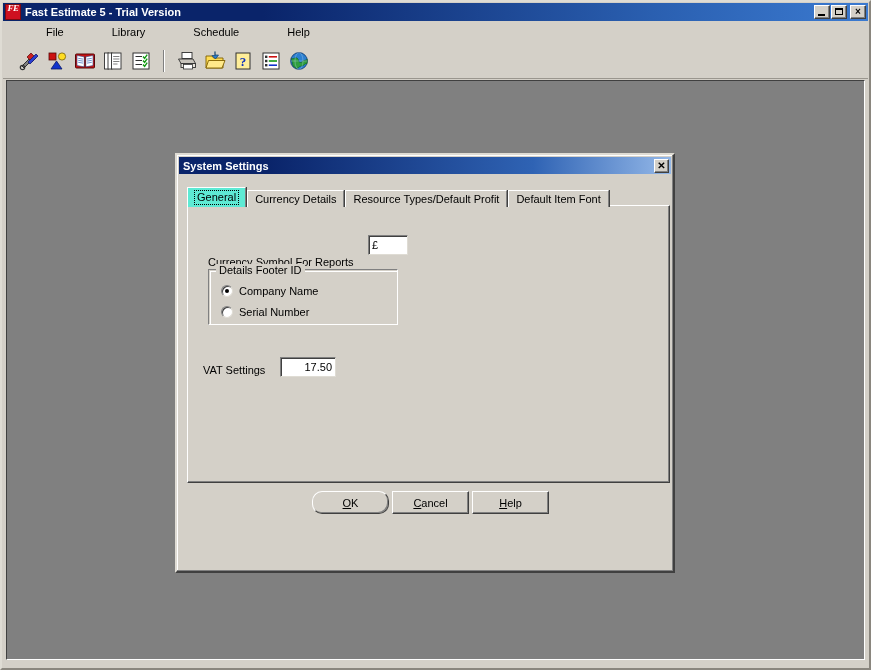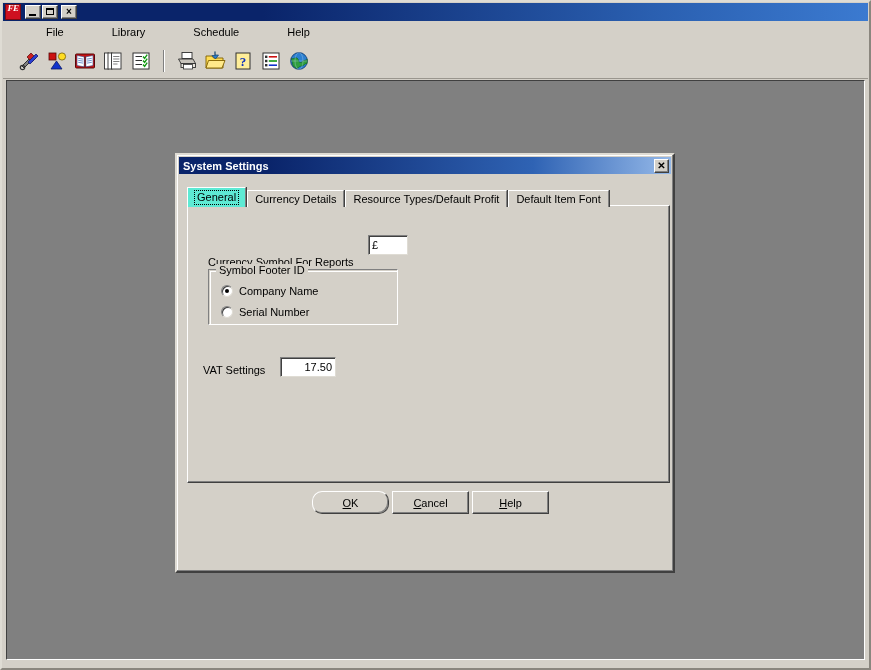--- a/index.html
+++ b/index.html
@@ -370,20 +370,21 @@
 </style>
 </head>
 <body>
 
 <div id="app-window">
 
   <div id="title-bar">
     <div id="app-icon">
       <div class="glyph">FE</div>
     </div>
+    <div id="app-title-text">Fast Estimate 5 - Trial Version</div>
     <div class="caption-buttons">
       <div class="caption-btn">
           <span class="cb-min"></span>
         </div>
       <div class="caption-btn">
           <span class="cb-max"></span>
         </div>
       <div class="caption-btn close">
         <span class="cb-x">×</span>
       </div>
@@ -544,21 +545,21 @@
 
       <div id="tab-panel">
 
         <div class="field-label" style="left:20px; top:50px;">Currency Symbol For Reports</div>
         <div class="text-input" style="left:180px; top:29px; width:40px; height:20px;" placeholder="">
           <span>£</span>
         </div>
 
         <div class="group-box" style="left:20px; top:63px; width:190px; height:56px;">
           <div class="group-box-inner"></div>
-          <div class="group-title">Symbol Footer ID</div>
+          <div class="group-title">Details Footer ID</div>
 
           <div class="radio-row" style="left:12px; top:15px;">
             <span class="radio-mark checked"></span>
             <span class="radio-label">Company Name</span>
           </div>
           <div class="radio-row" style="left:12px; top:36px;">
             <span class="radio-mark"></span>
             <span class="radio-label">Serial Number</span>
           </div>
         </div>

